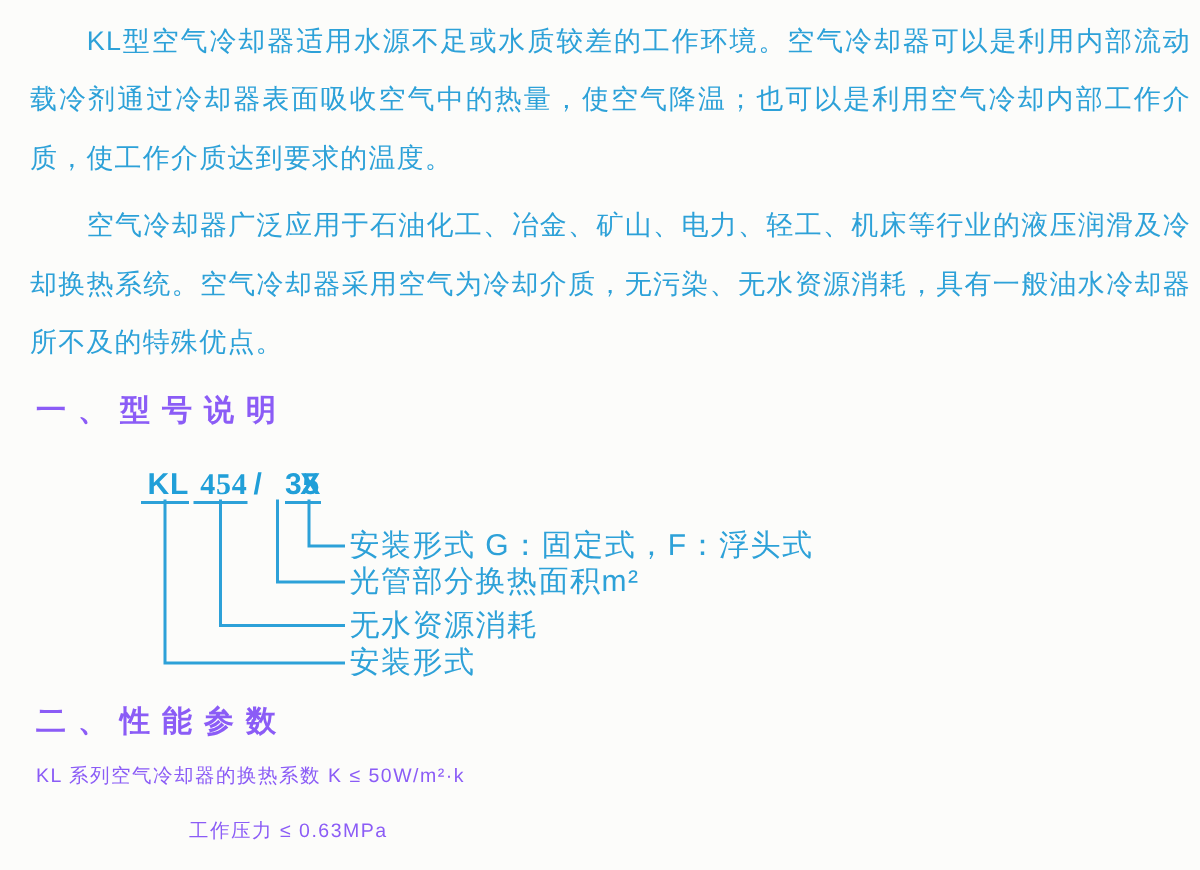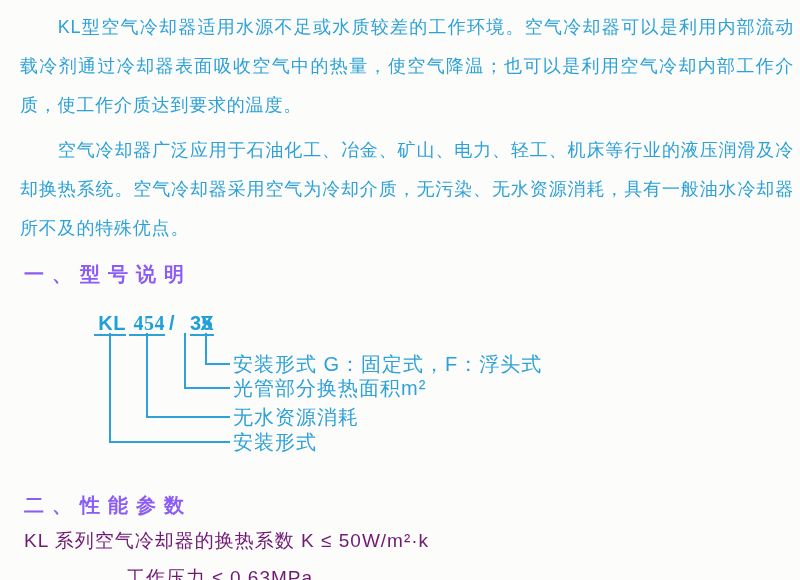--- a/index.html
+++ b/index.html
@@ -26,21 +26,21 @@
 
   .section-heading {
     margin: 0;
     font-size: 20px;
     font-weight: bold;
     letter-spacing: 8px;
     line-height: 28px;
     color: #8b5cf6;
   }
   .heading-1 { margin-top: 12px; margin-left: 4px; }
-  .heading-2 { margin-top: 24px; margin-left: 4px; }
+  .heading-2 { margin-top: 0; margin-left: 4px; }
 
   
   .diagram {
     position: relative;
     height: 165px;
     margin-top: 14px;
   }
   .code-part {
     position: absolute;
     top: 10px;
@@ -72,24 +72,24 @@
     color: #2da1d8;
   }
   .label-0 { top: 53px; }
   .label-1 { top: 77px; }
   .label-2 { top: 106px; }
   .label-3 { top: 131px; }
 
   
   .param {
     margin: 0 0 17px 0;
-    font-size: 19px;
+    font-size: 13px;
     line-height: 20px;
     letter-spacing: 1px;
-    color: #701a75;
+    color: #8b5cf6;
     white-space: nowrap;
   }
   .param-first { margin-top: 12px; margin-left: 4px; }
   .param-indent { margin-left: 106px; }
 </style>
 </head>
 <body>
 
 <div class="page">
   <div class="content">

